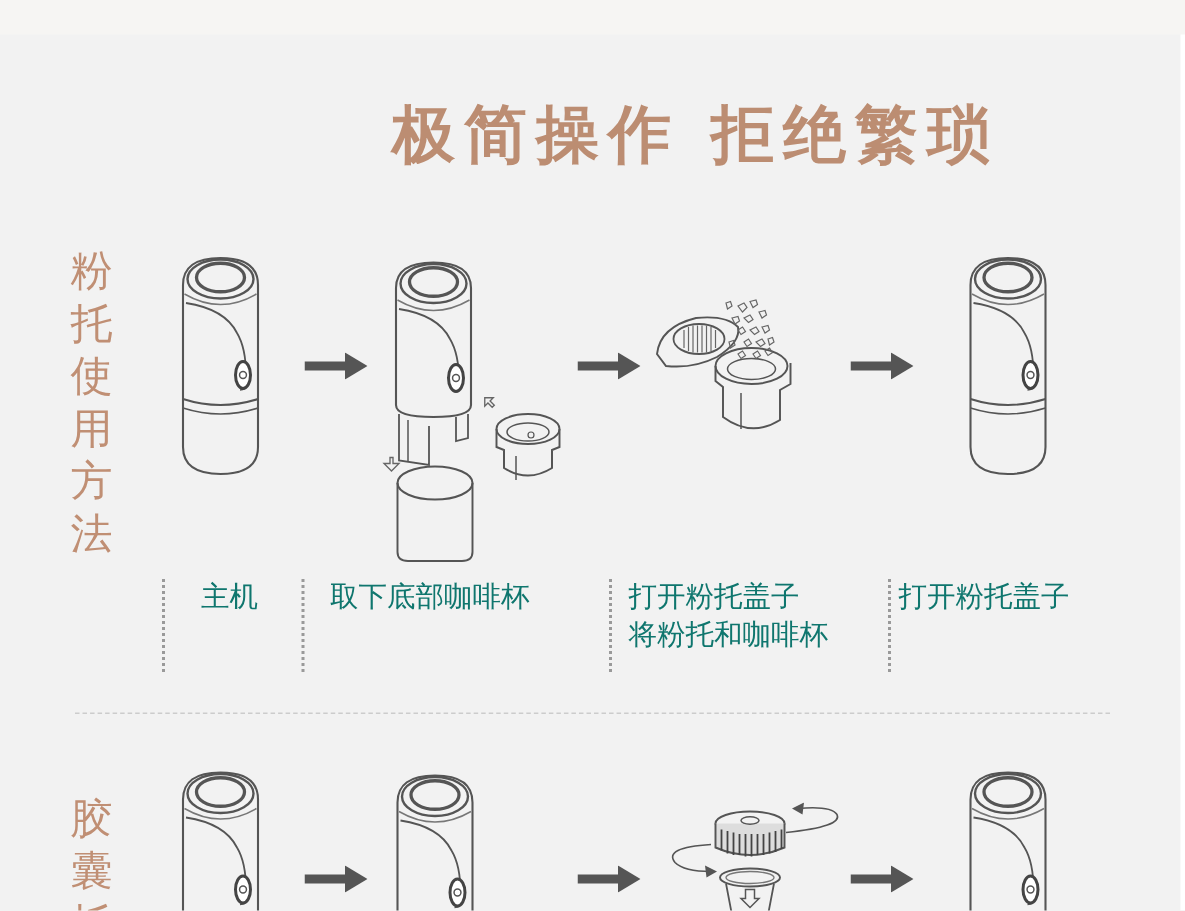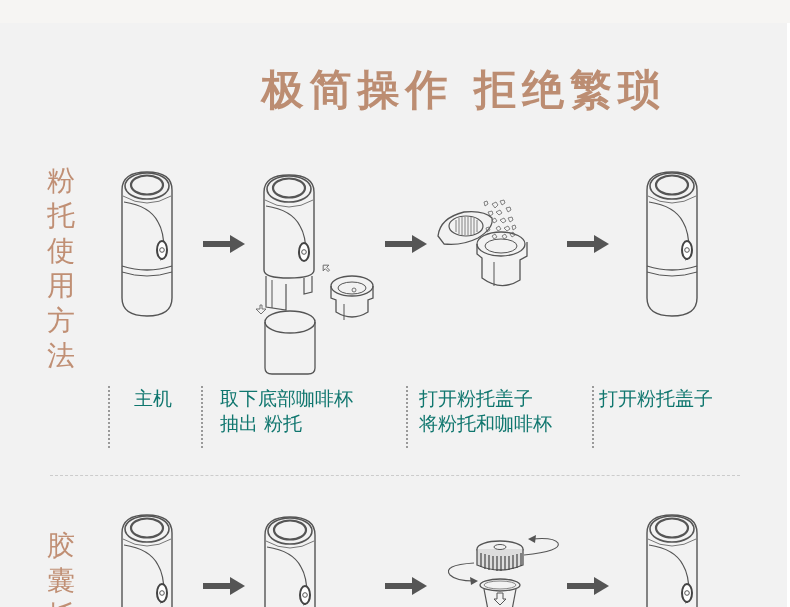--- a/index.html
+++ b/index.html
@@ -165,21 +165,20 @@
 <svg class="illus" style="left:645px; top:170px;" width="56" height="150">
   <use href="#machine"></use>
 </svg>
 
 <div class="captions">
   <div class="cap" style="left:108px; width:80px; padding-left:24px;">
     <span class="line">主机</span>
   </div>
   <div class="cap" style="left:201px; width:180px; padding-left:17px;">
     <span class="line">取下底部咖啡杯</span>
-    <span class="line">抽出 粉托</span>
   </div>
   <div class="cap" style="left:406px; width:180px; padding-left:11px;">
     <span class="line">打开粉托盖子</span>
     <span class="line">将粉托和咖啡杯</span>
   </div>
   <div class="cap" style="left:592px; width:180px; padding-left:5px;">
     <span class="line">打开粉托盖子</span>
   </div>
 </div>
 

